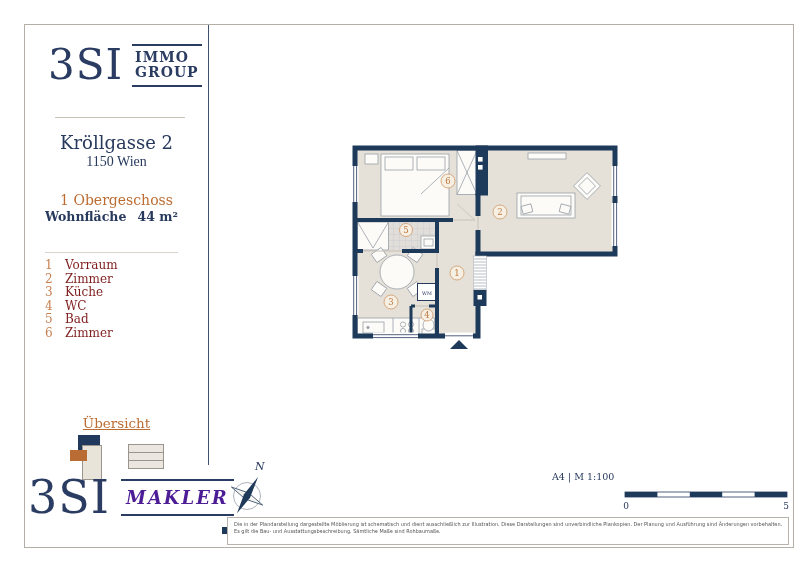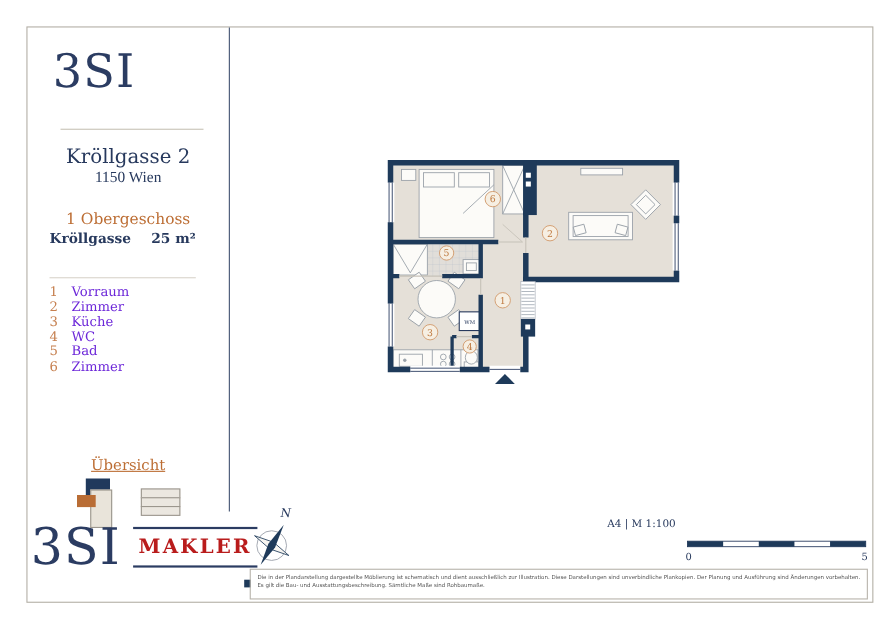--- a/index.html
+++ b/index.html
@@ -20,32 +20,32 @@
   .addr1{left:25px;top:132px;width:183px;text-align:center;font-size:18px;}
   .addr2{left:25px;top:154px;width:183px;text-align:center;font-size:14px;font-family:Liberation Serif, serif;}
   .unit{left:25px;top:176px;width:183px;text-align:center;font-size:14.5px;}
   .floorlbl{left:25px;top:192px;width:183px;text-align:center;font-size:14px;color:#bc6d33;}
   .area-row{left:45px;top:209px;width:133px;display:flex;justify-content:space-between;
     font-weight:bold;font-size:12.5px;}
   .divider2{left:45px;top:252px;width:133px;height:1px;background:#d9d4cb;}
   .room-list{left:45px;top:259px;width:140px;font-size:12px;}
   .room-row{display:flex;height:13.6px;line-height:13.6px;}
   .room-row .num{width:20px;color:#c68050;}
-  .room-row .lbl{color:#6d28d9;text-align:right;}
+  .room-row .lbl{color:#7f1d1d;text-align:right;}
   .uebersicht{left:25px;top:415px;width:183px;text-align:center;font-size:13.5px;color:#bc6d33;text-decoration:underline;}
   .thumb-site{left:70px;top:435px;width:40px;height:47px;}
   .thumb-site .b-navy{left:8px;top:0;width:22px;height:19px;background:#20395c;}
   .thumb-site .b-beige{left:12px;top:10px;width:18px;height:33px;background:#e9e4da;border:1px solid #9b968d;}
   .thumb-site .b-orange{left:0;top:15px;width:17px;height:11px;background:#b96d35;}
   .thumb-elev{left:128px;top:445px;width:34px;}
   .thumb-elev .lvl{width:34px;height:7px;background:#ebe7e0;border:1px solid #9b968d;margin-top:-1px;}
   .logo-bottom{left:28px;top:474px;display:flex;align-items:center;}
   .logo-bottom .brand{font-size:46px;line-height:1;letter-spacing:1px;color:#2b3c62;}
   .logo-bottom .side{margin-left:11px;border-top:2px solid #2b3c62;border-bottom:2px solid #2b3c62;
-    padding:6px 5px;font-size:18px;font-weight:bold;letter-spacing:2px;color:#b91c1c;}
+    padding:6px 5px;font-size:18px;font-weight:bold;letter-spacing:2px;color:#4c1d95;font-style:italic;}
 
   
   .plan-svg{left:345px;top:138px;width:280px;height:215px;}
   .compass-svg{left:226px;top:456px;width:48px;height:62px;}
   .format-scale{left:552px;top:471px;font-size:9.5px;white-space:nowrap;}
   .scalebar-svg{left:618px;top:486px;width:178px;height:30px;}
   .disclaimer-box{left:227px;top:517px;width:548px;height:20px;border:1px solid #b7b3ab;
     padding:3px 6px;overflow:hidden;}
   .disclaimer-inner{width:900px;font-family:"DejaVu Sans","Liberation Sans",sans-serif;
     font-size:8px;color:#555;line-height:1.5;transform:scale(0.62);transform-origin:0 0;
@@ -56,30 +56,34 @@
 </style>
 </head>
 <body>
 
 <div class="canvas">
   <div class="abs page-border"></div>
   <div class="abs sep-line"></div>
 
   <div class="abs logo-top">
     <span class="brand">3SI</span>
+    <span class="side">
+      <div>IMMO</div>
+      <div>GROUP</div>
+    </span>
   </div>
   <div class="abs divider1"></div>
 
   <div class="abs addr1">Kröllgasse 2</div>
   <div class="abs addr2">1150 Wien</div>
   <div class="abs floorlbl">1 Obergeschoss</div>
 
   <div class="abs area-row">
-    <span>Kröllgasse</span>
-    <span>25 m²</span>
+    <span>Wohnfläche</span>
+    <span>44 m²</span>
   </div>
   <div class="abs divider2"></div>
 
   <div class="abs room-list">
     <div class="room-row">
       <span class="num">1</span>
       <span class="lbl">Vorraum</span>
     </div>
     <div class="room-row">
       <span class="num">2</span>

